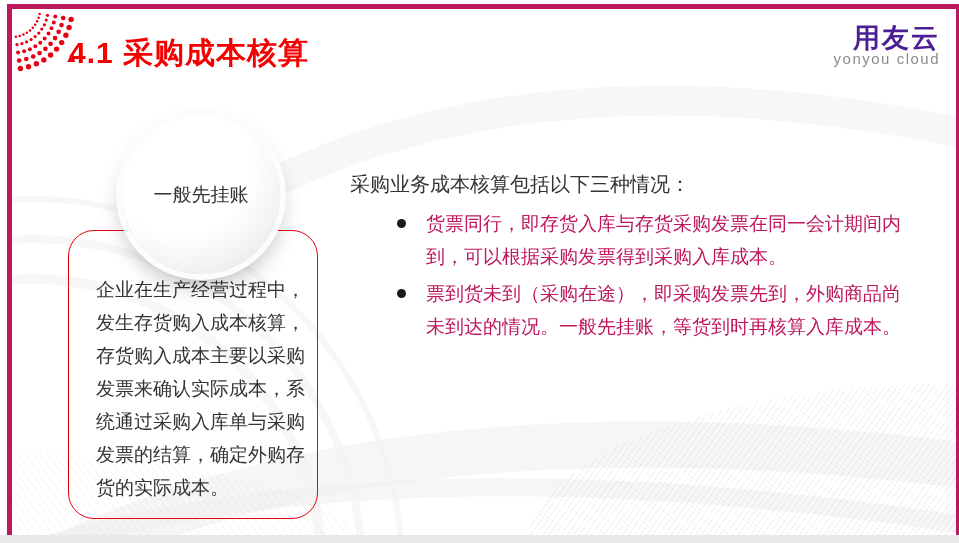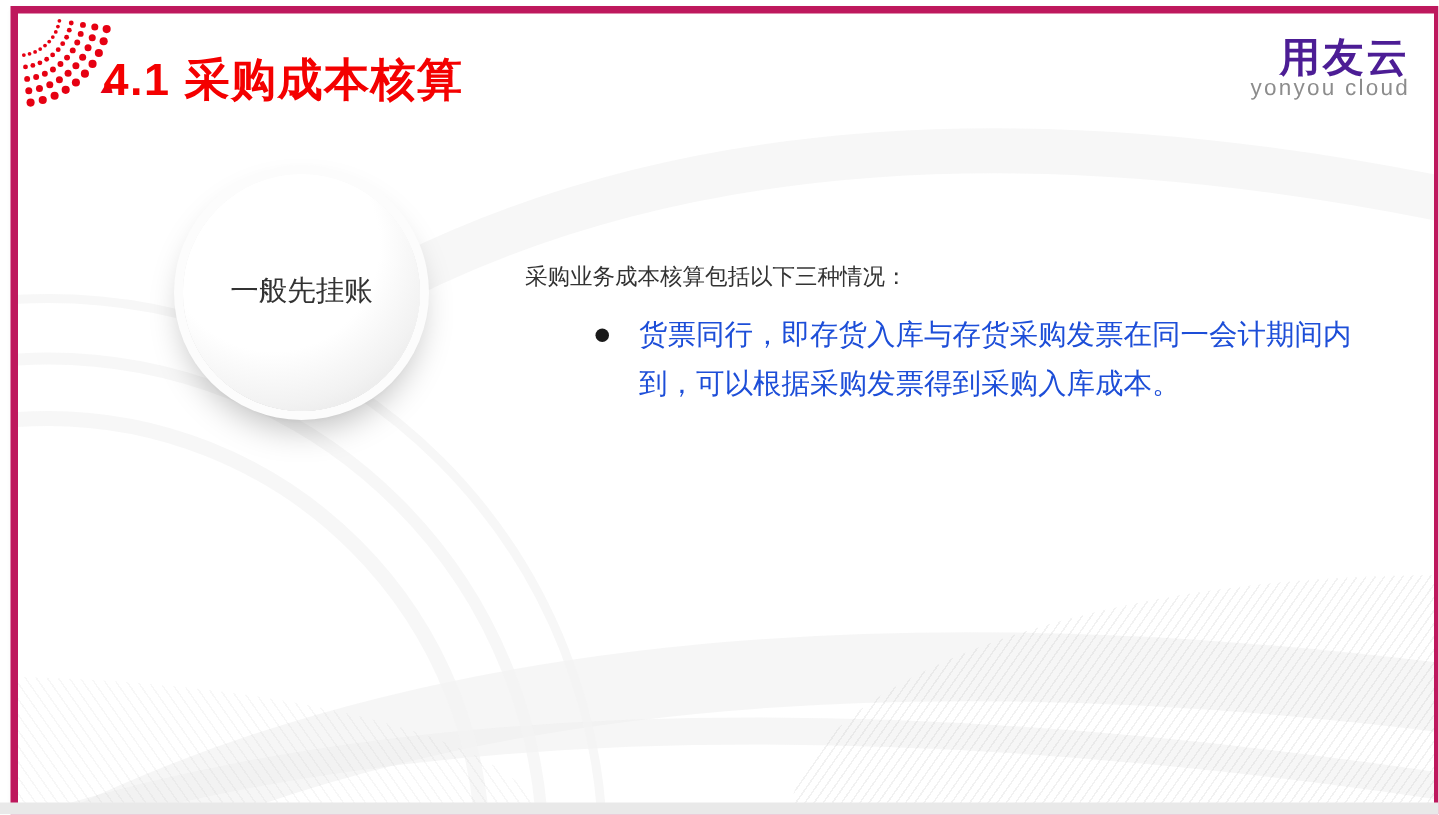--- a/index.html
+++ b/index.html
@@ -51,28 +51,28 @@
     position:absolute;left:56px;top:221px;width:248px;height:287px;
     border:1.5px solid #e60012;border-radius:26px;z-index:2;background:transparent;
   }
   .red-box .box-text{
     margin:42px 0 0 27px;width:11.15em;
     font-size:19px;line-height:33px;color:#333333;
   }
   
   .intro{
     position:absolute;left:338px;top:159px;
-    font-size:15px;line-height:33px;color:#333333;white-space:nowrap;
+    font-size:20px;line-height:33px;color:#333333;white-space:nowrap;
   }
   .bullet-list{
     position:absolute;left:383px;top:198px;margin:0;padding:0;list-style:none;width:540px;
   }
   .bullet-list li{
     position:relative;padding-left:31px;margin:0 0 4px 0;
-    font-size:19px;line-height:33px;color:#1d4ed8;
+    font-size:19px;line-height:33px;color:#be185d;
   }
   .bullet-list li .txt{display:block;width:25.2em;}
   .bullet-list li .dot{
     position:absolute;left:2px;top:12px;width:9px;height:9px;border-radius:50%;background:#1a1a1a;
   }
 </style>
 </head>
 <body>
 
 <div class="page">
@@ -147,25 +147,32 @@
 
     <div class="logo">
       <div class="brand">用友云</div>
       <div class="tagline">yonyou cloud</div>
     </div>
 
     <div class="circle-badge">
       <div class="label">一般先挂账</div>
     </div>
 
+    <div class="red-box">
+      <p class="box-text">企业在生产经营过程中，发生存货购入成本核算，存货购入成本主要以采购发票来确认实际成本，系统通过采购入库单与采购发票的结算，确定外购存货的实际成本。</p>
+    </div>
 
     <div class="intro">采购业务成本核算包括以下三种情况：</div>
 
     <ul class="bullet-list">
       <li>
         <span class="dot"></span>
         <span class="txt">货票同行，即存货入库与存货采购发票在同一会计期间内到，可以根据采购发票得到采购入库成本。</span>
       </li>
+      <li>
+        <span class="dot"></span>
+        <span class="txt">票到货未到（采购在途），即采购发票先到，外购商品尚未到达的情况。一般先挂账，等货到时再核算入库成本。</span>
+      </li>
     </ul>
 
   </div>
   <div class="bottom-strip"></div>
 </div>
 
 </body></html>

